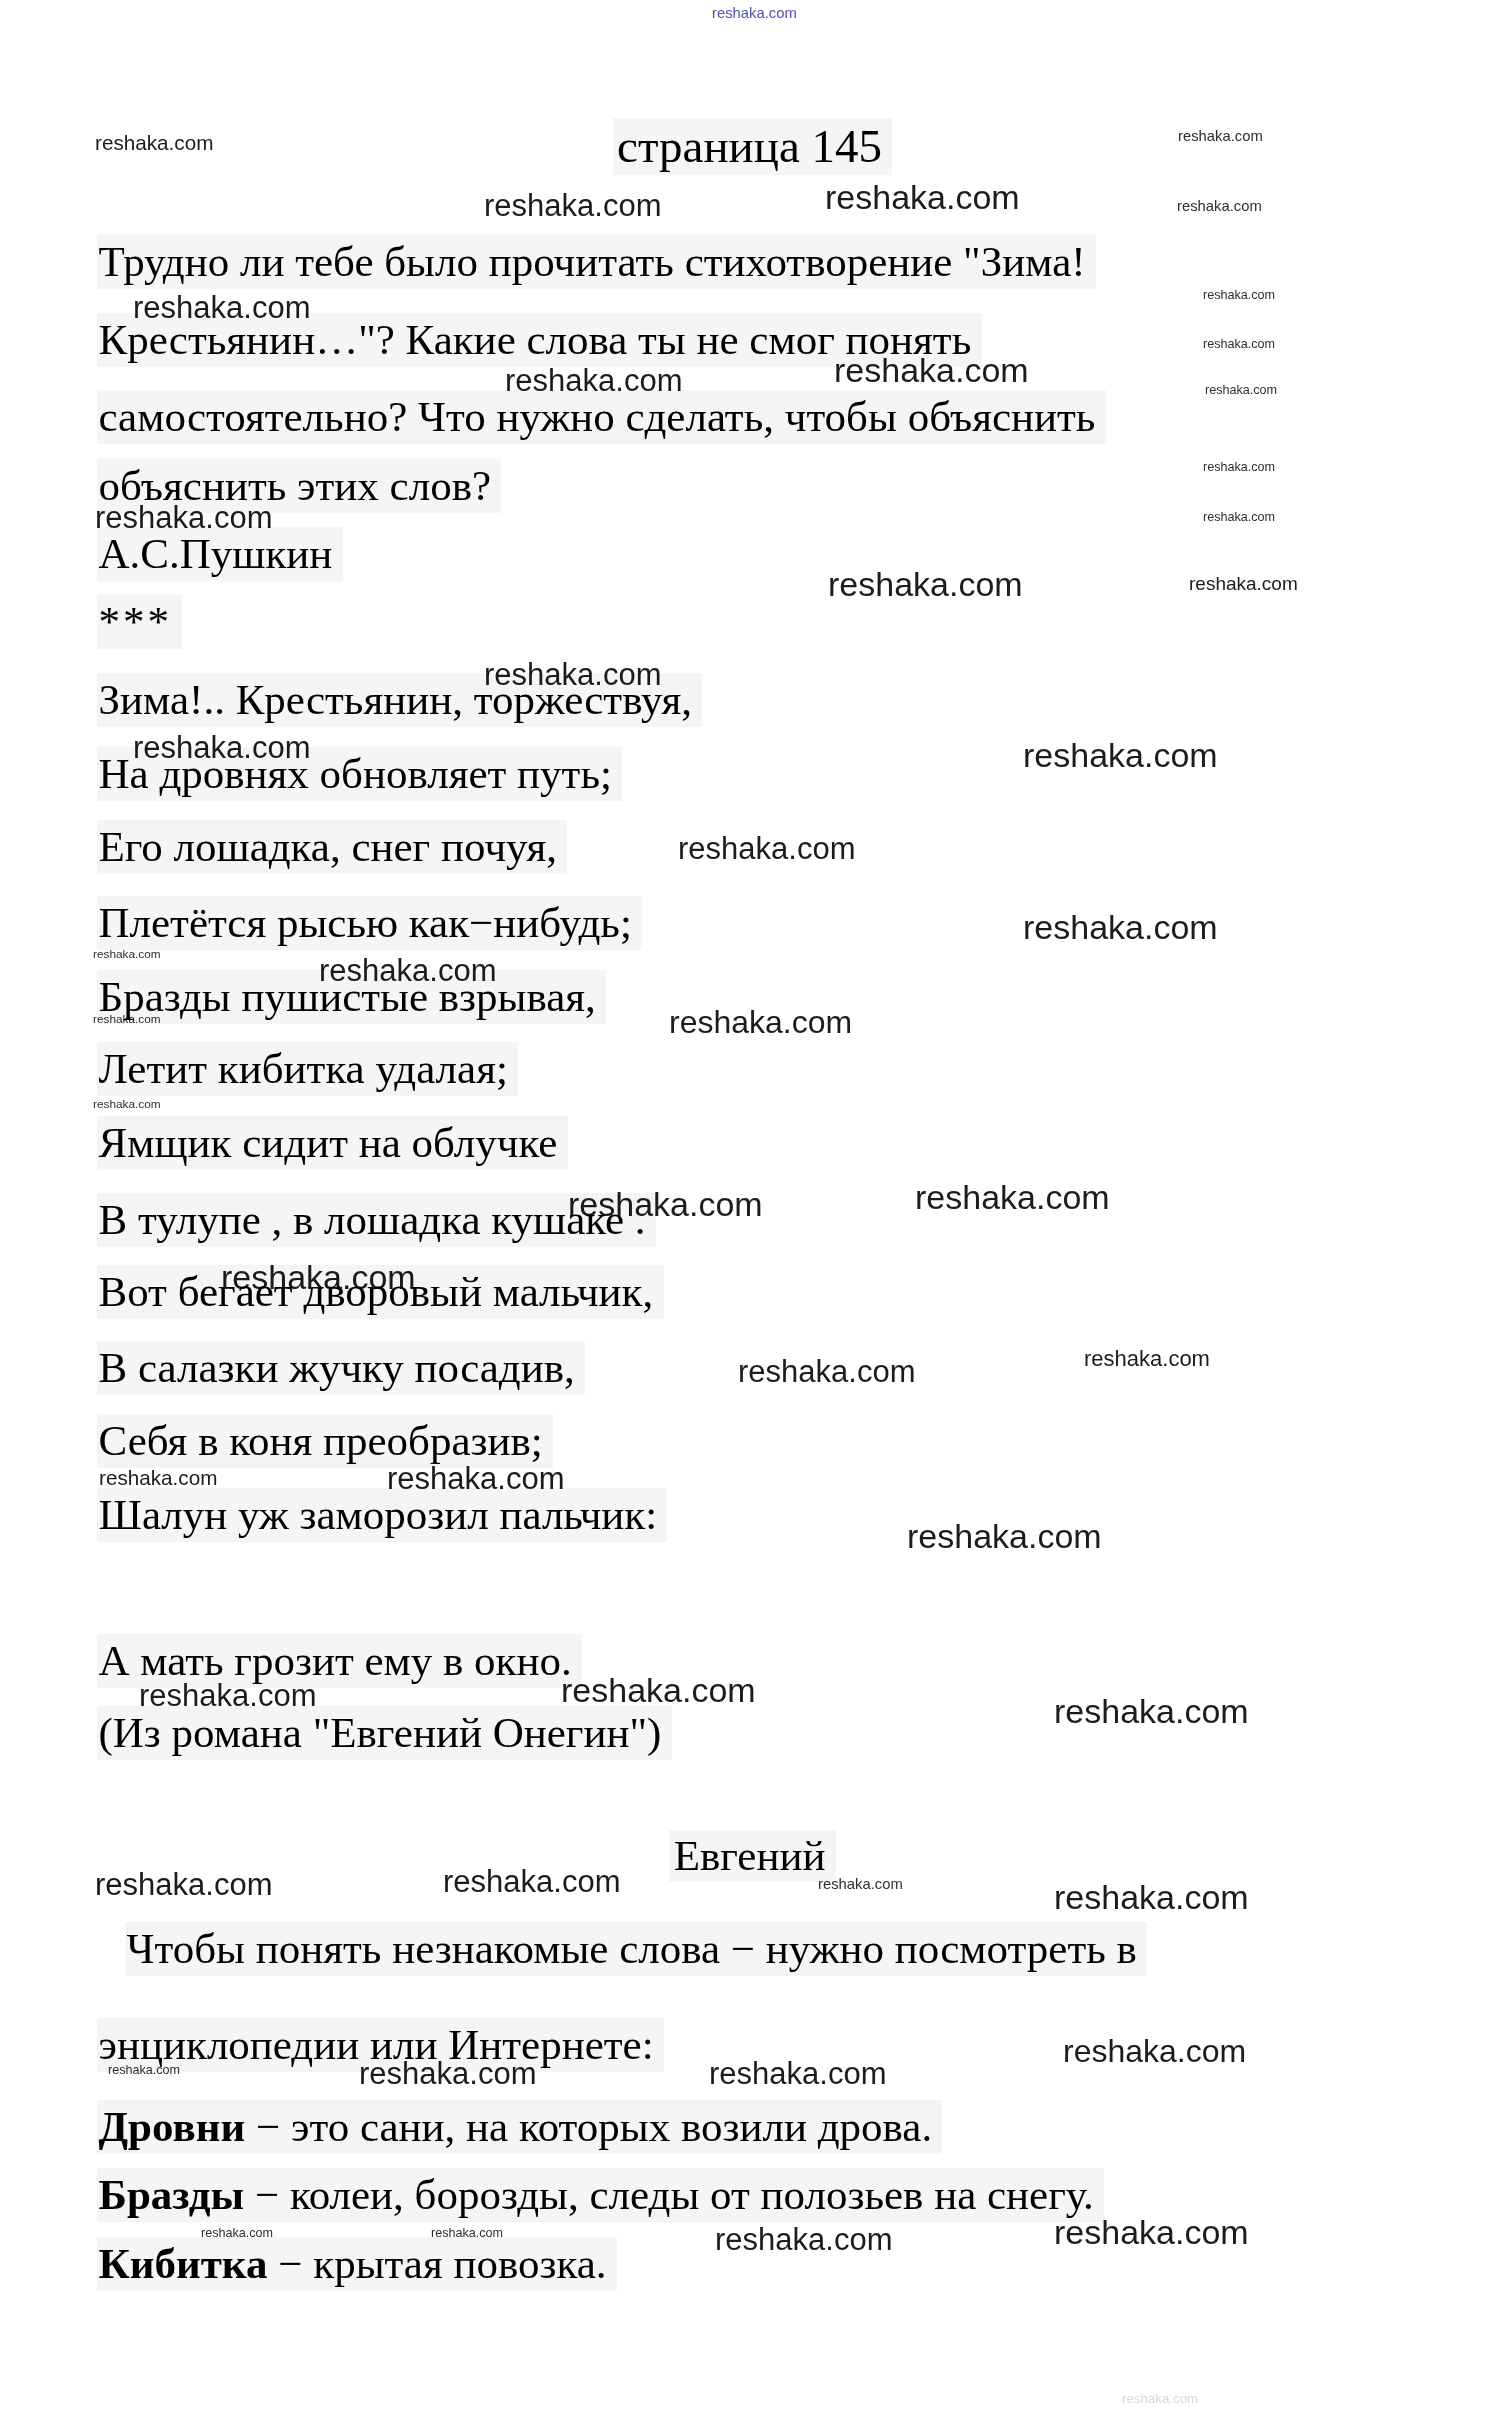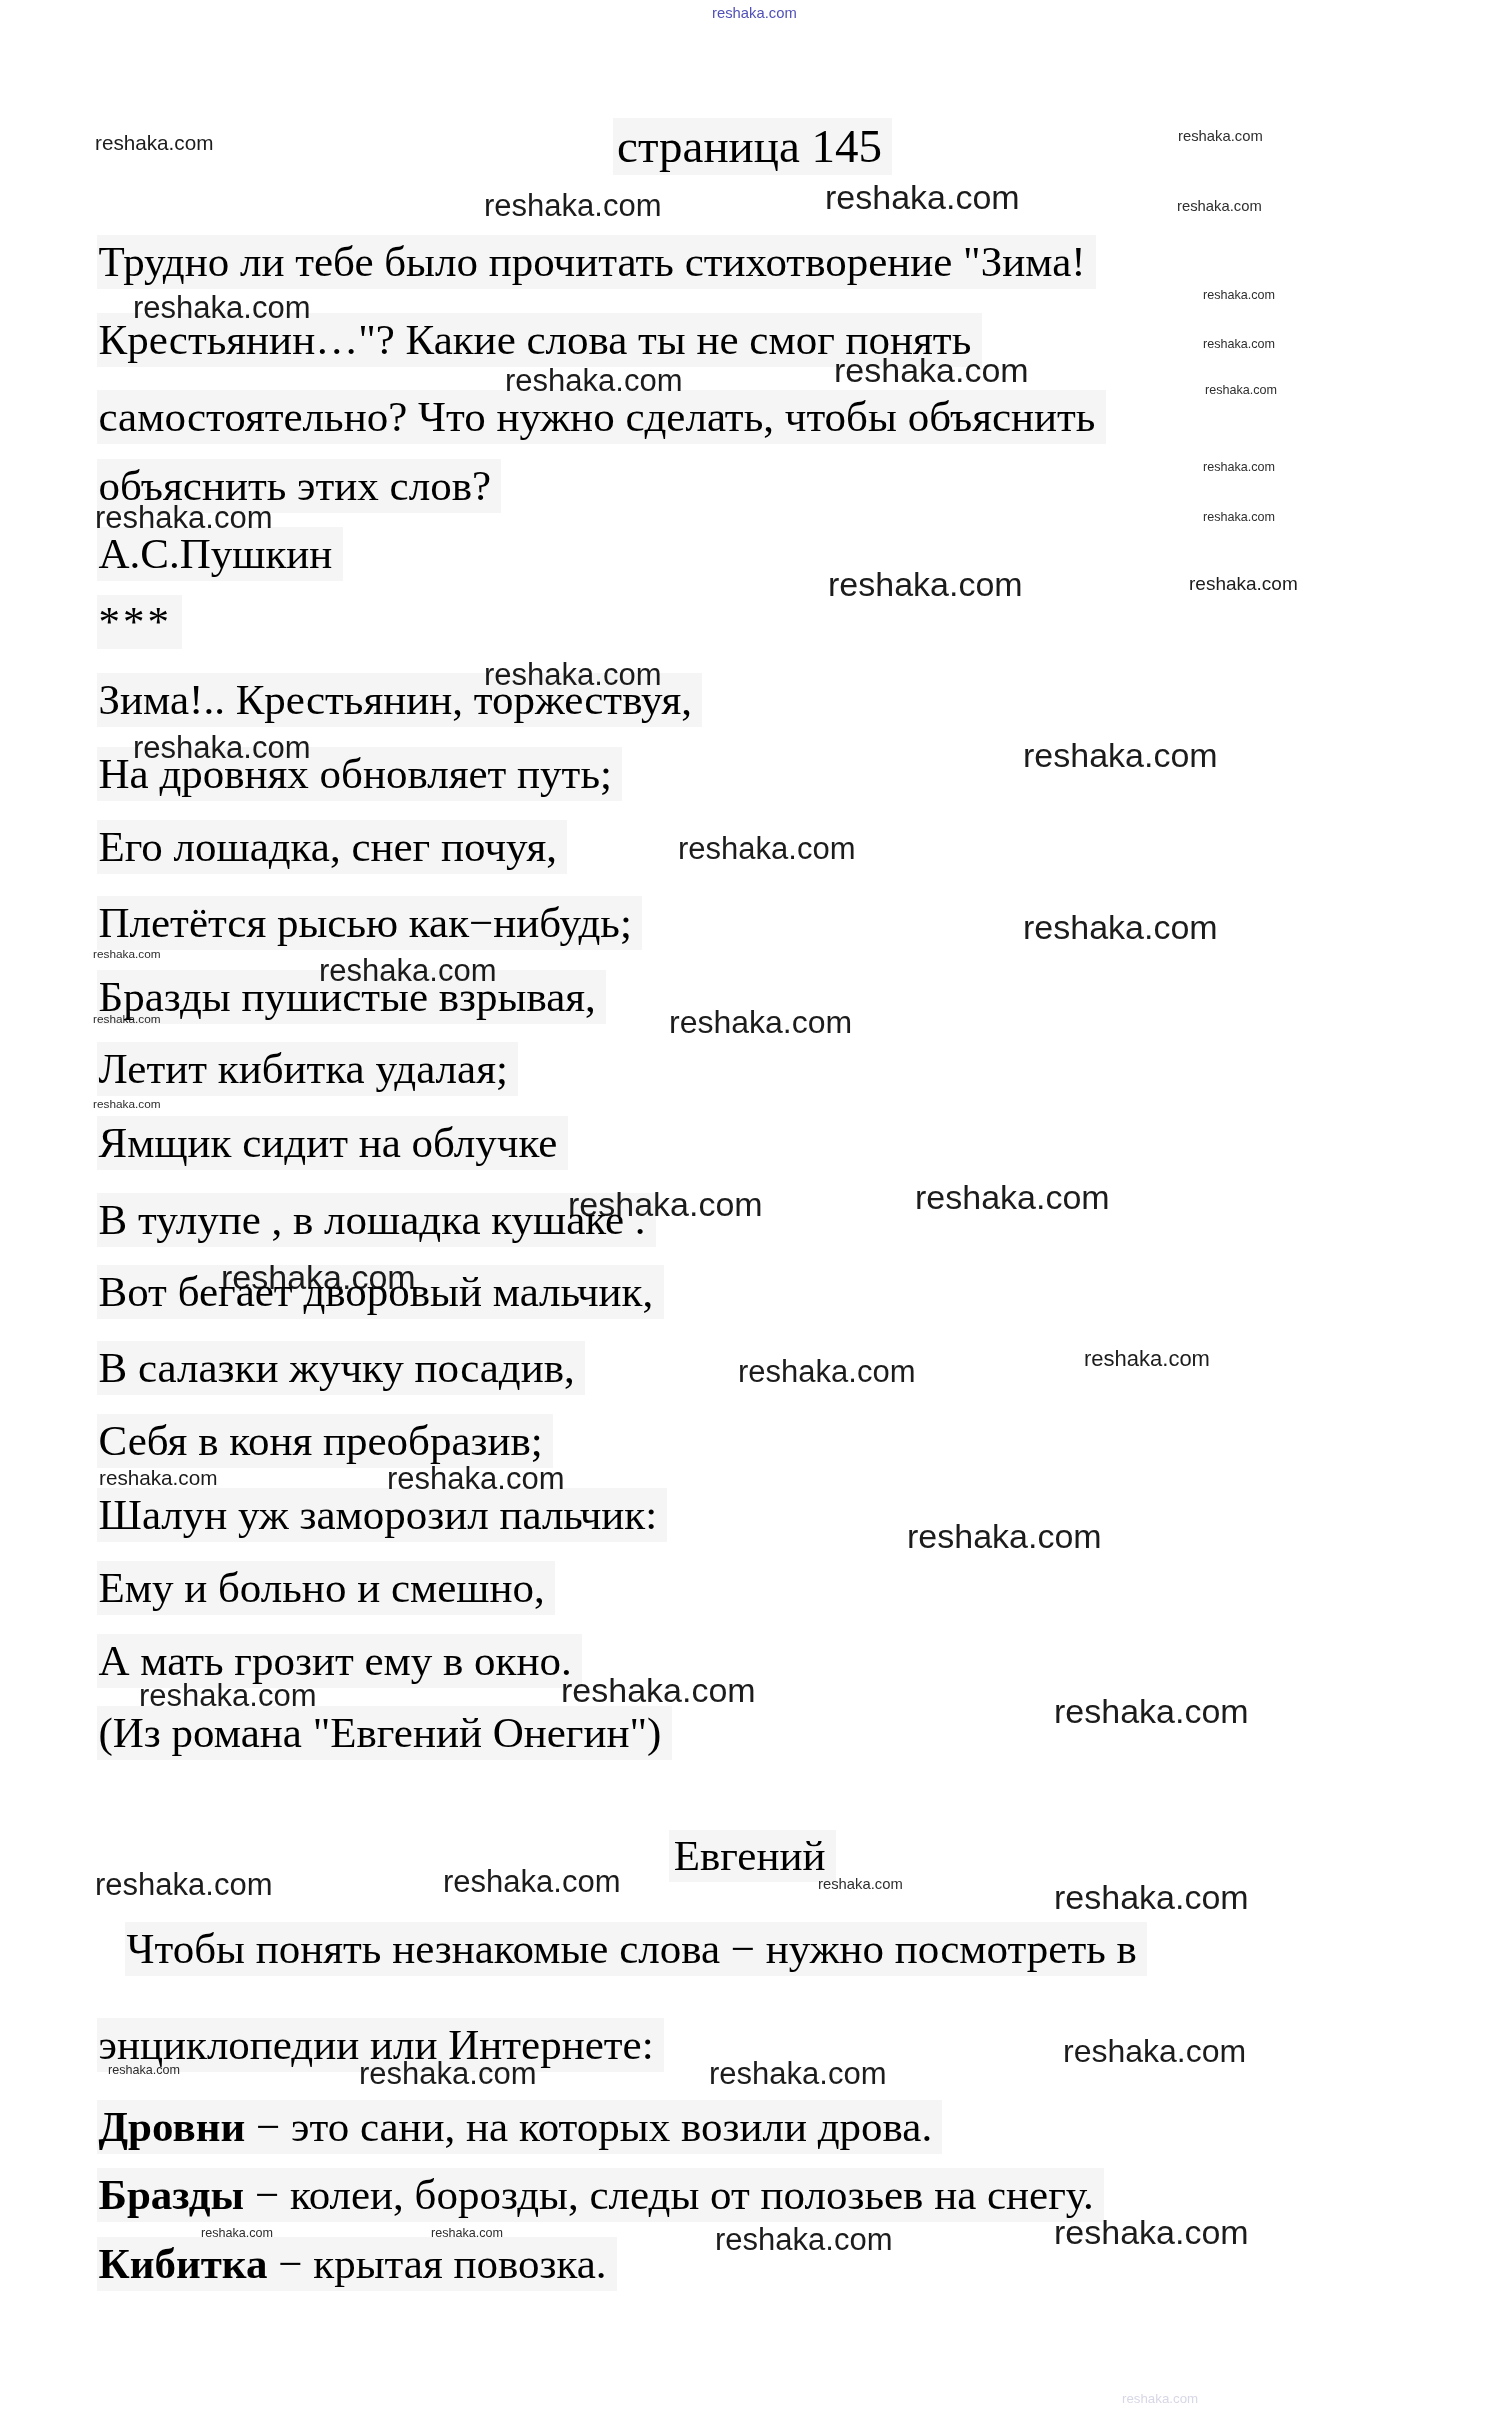--- a/index.html
+++ b/index.html
@@ -130,21 +130,20 @@
   <div class="line" style="top:820px;">Его лошадка, снег почуя,</div>
   <div class="line" style="top:896px;">Плетётся рысью как−нибудь;</div>
   <div class="line" style="top:970px;">Бразды пушистые взрывая,</div>
   <div class="line" style="top:1042px;">Летит кибитка удалая;</div>
   <div class="line" style="top:1116px;">Ямщик сидит на облучке</div>
   <div class="line" style="top:1193px;">В тулупе , в лошадка кушаке .</div>
   <div class="line" style="top:1265px;">Вот бегает дворовый мальчик,</div>
   <div class="line" style="top:1341px;">В салазки жучку посадив,</div>
   <div class="line" style="top:1414px;text-align:center;">Себя в коня преобразив;</div>
   <div class="line" style="top:1488px;">Шалун уж заморозил пальчик:</div>
-  <div class="line" style="top:1561px;">Ему и больно и смешно,</div>
   <div class="line" style="top:1634px;">А мать грозит ему в окно.</div>
   <div class="line" style="top:1706px;">(Из романа "Евгений Онегин")</div>
 
   <div class="line centered" style="top:1829px;">
     <span class="inner">Евгений</span>
   </div>
 
   <div class="line" style="top:1922px;margin-left:28px;">Чтобы понять незнакомые слова − нужно посмотреть в</div>
   <div class="line" style="top:2018px;">энциклопедии или Интернете:</div>
 

